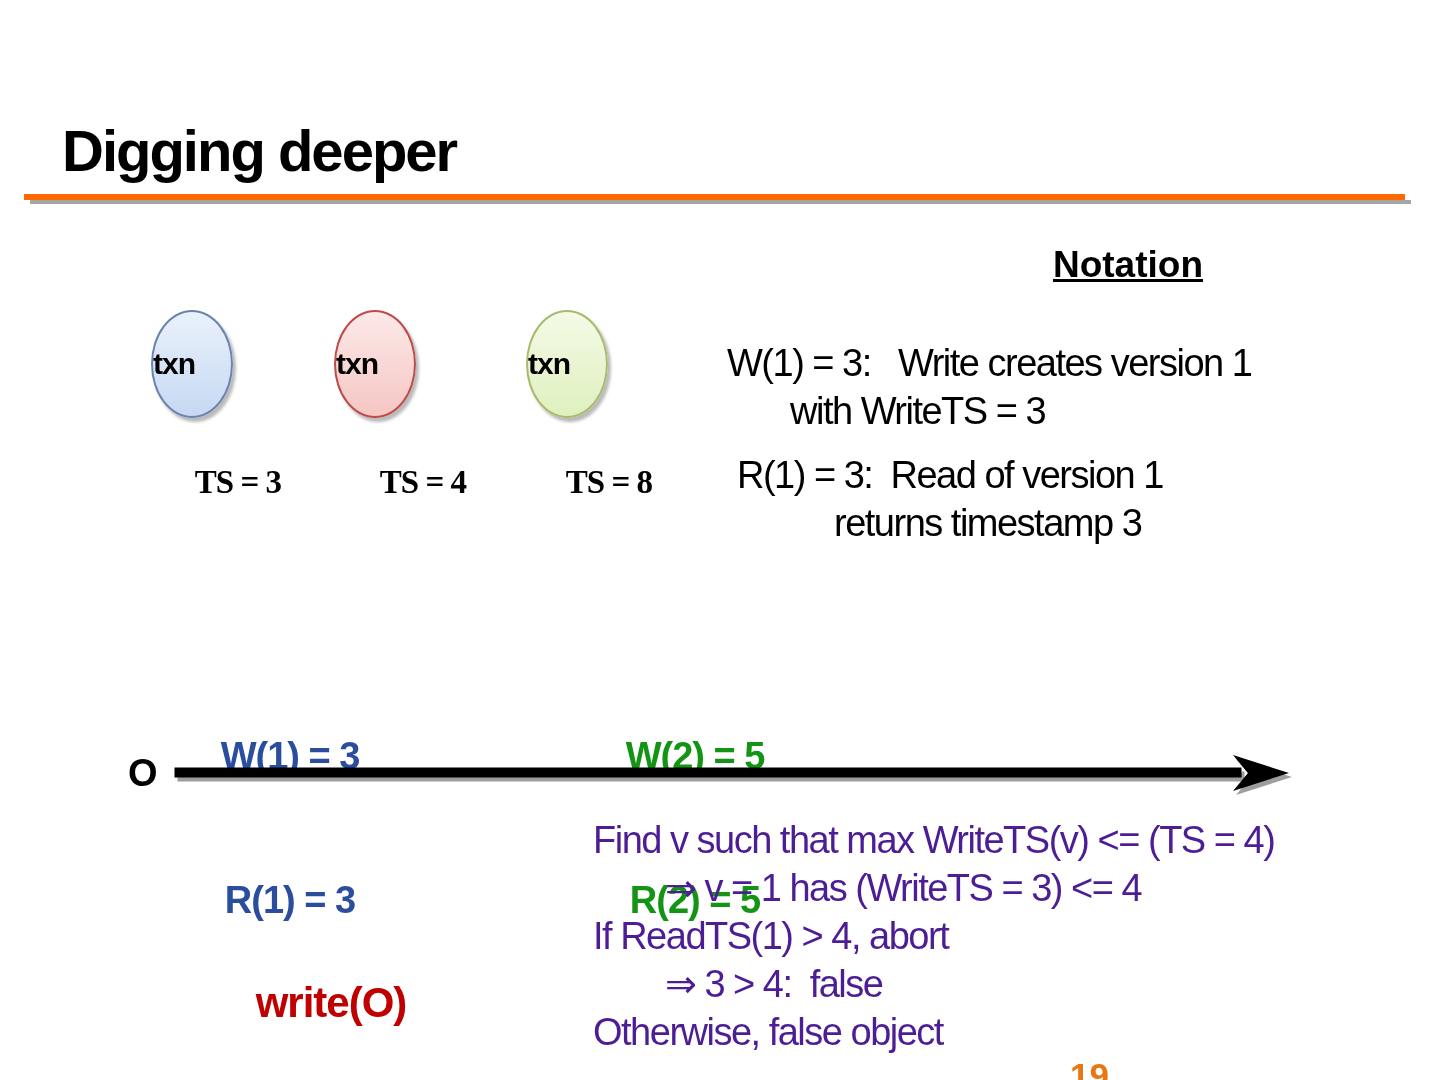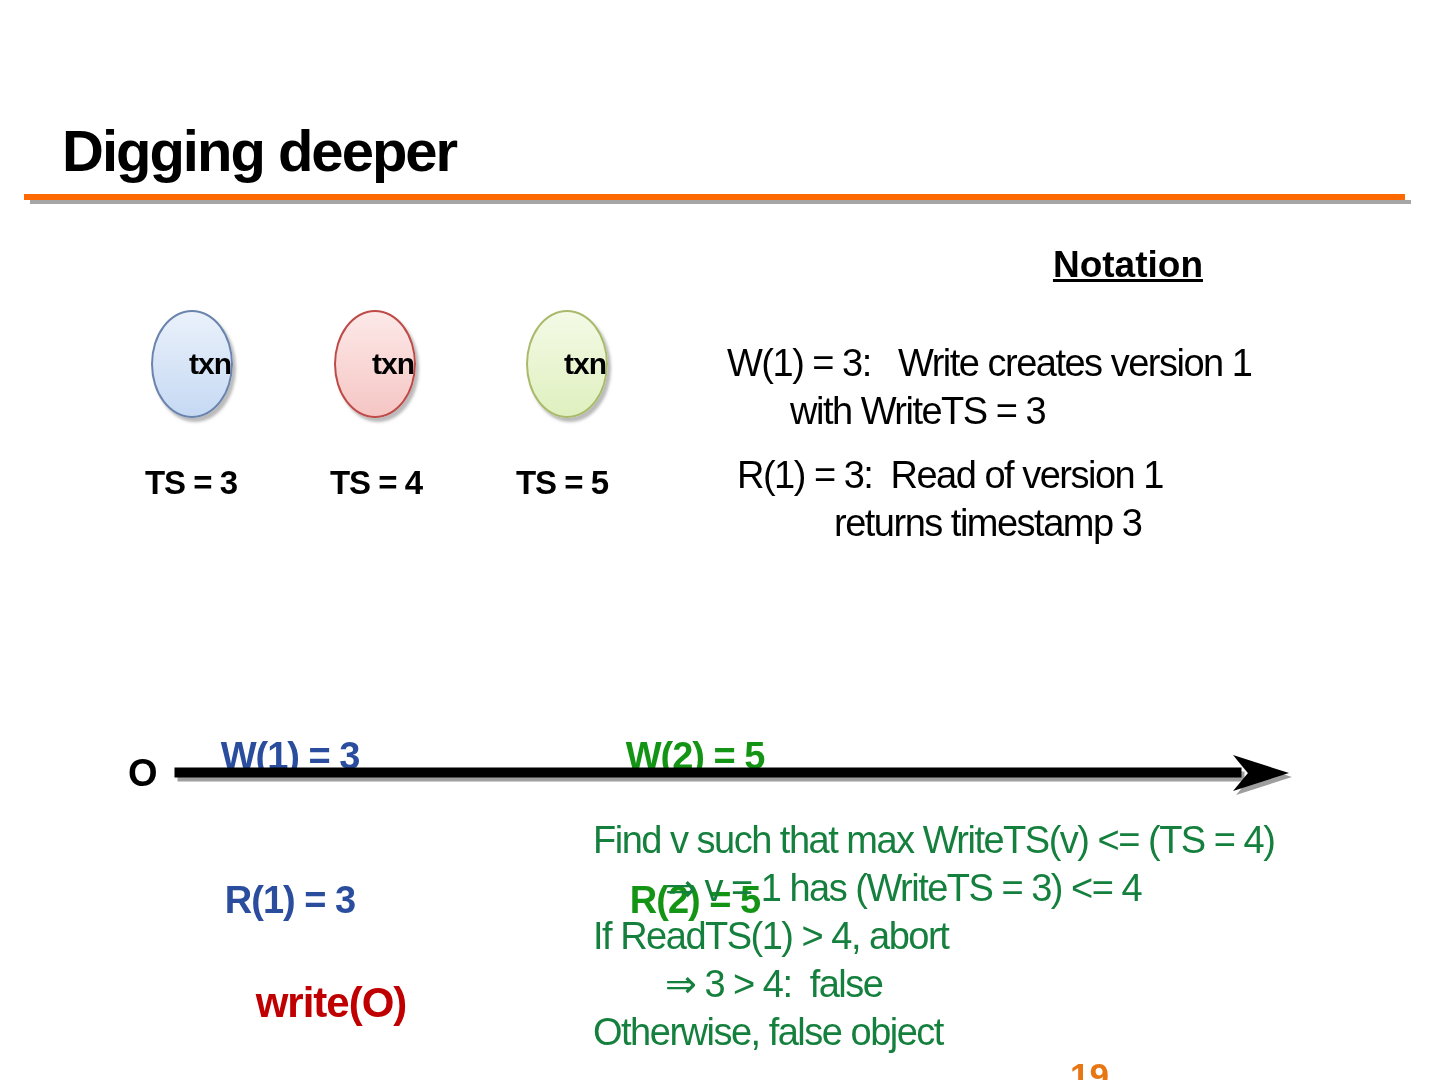--- a/index.html
+++ b/index.html
@@ -11,29 +11,29 @@
   
   .slide-title{
     left:62px;top:78px;font-size:58px;font-weight:bold;letter-spacing:-2px;
     white-space:pre;
   }
   .rule-shadow{left:30px;top:200px;width:1381px;height:4px;background:#A6A6A6;}
   .rule-orange{left:24px;top:194px;width:1381px;height:6px;background:#FF6A00;}
   
   .txn{
     width:78px;height:104px;border-radius:50%;
-    display:flex;align-items:center;justify-content:flex-end;
+    display:flex;align-items:center;justify-content:flex-start;
     box-shadow:3px 4px 3px rgba(130,130,130,0.55);
   }
   .txn-blue{left:151px;top:310px;background:linear-gradient(180deg,#EAF1FB 0%,#C6D9F3 100%);border:2px solid #6B84AE;}
   .txn-red{left:334px;top:310px;background:linear-gradient(180deg,#FCE9E8 0%,#F5C6C4 100%);border:2px solid #BE4B48;}
   .txn-green{left:526px;top:310px;background:linear-gradient(180deg,#F4FAE6 0%,#DFF0BF 100%);border:2px solid #A9BA6C;}
   .txn-label{font-size:30px;font-weight:bold;letter-spacing:-1px;}
   
-  .ts-label{width:180px;text-align:center;top:464px;font-size:33px;font-weight:bold;letter-spacing:-1px;white-space:pre;}
+  .ts-label{width:180px;text-align:right;top:464px;font-size:33px;font-weight:bold;letter-spacing:-1px;white-space:pre;font-family:Liberation Serif, serif;}
   .ts-1{left:101px;} .ts-2{left:286px;} .ts-3{left:472px;}
   
   .notation-heading{
     left:803px;top:244px;width:400px;text-align:right;
     font-size:37px;font-weight:bold;text-decoration:underline;white-space:pre;
   }
   .note-line{font-size:38px;letter-spacing:-1.5px;white-space:pre;line-height:47px;}
   .note-l1{left:727px;top:340px;}
   .note-l2{left:790px;top:388px;}
   .note-l3{left:737px;top:452px;}
@@ -42,21 +42,21 @@
   .ver-block{top:636px;width:240px;text-align:center;font-size:38px;font-weight:bold;letter-spacing:-1px;line-height:48px;white-space:pre;}
   .ver-1{left:170px;color:#2A4D9E;}
   .ver-2{left:575px;color:#149414;}
   
   .object-label{left:128px;top:752px;font-size:38px;font-weight:bold;white-space:pre;}
   .timeline-svg{left:168px;top:750px;}
   
   .write-attempt{left:211px;top:878px;width:240px;text-align:center;
     font-size:42px;font-weight:bold;letter-spacing:-1px;line-height:50px;color:#C00000;white-space:pre;}
   
-  .algo{left:593px;top:816px;font-size:38px;letter-spacing:-1.5px;line-height:48px;color:#15803d;}
+  .algo{left:593px;top:816px;font-size:38px;letter-spacing:-1.5px;line-height:48px;color:#4c1d95;}
   .algo-line{white-space:pre;}
   .algo-indent{padding-left:72px;}
   
   .page-number{left:1070px;top:1056px;font-size:35px;font-weight:bold;color:#E87613;white-space:pre;text-align:right;}
 </style>
 </head>
 <body>
 
 <h1 class="abs slide-title">Digging deeper</h1>
 <div class="abs rule-shadow"></div>
@@ -67,21 +67,21 @@
 </div>
 <div class="abs txn txn-red">
   <span class="txn-label">txn</span>
 </div>
 <div class="abs txn txn-green">
   <span class="txn-label">txn</span>
 </div>
 
 <div class="abs ts-label ts-1">TS = 3</div>
 <div class="abs ts-label ts-2">TS = 4</div>
-<div class="abs ts-label ts-3">TS = 5</div>
+<div class="abs ts-label ts-3">TS = 8</div>
 
 <div class="abs notation-heading">Notation</div>
 <div class="abs note-line note-l1">W(1) = 3:   Write creates version 1</div>
 <div class="abs note-line note-l2">with WriteTS = 3</div>
 <div class="abs note-line note-l3">R(1) = 3:  Read of version 1</div>
 <div class="abs note-line note-l4">returns timestamp 3</div>
 
 <div class="abs ver-block ver-1">
   <div>W(1) = 3</div>
   <div>R(1) = 3</div>

